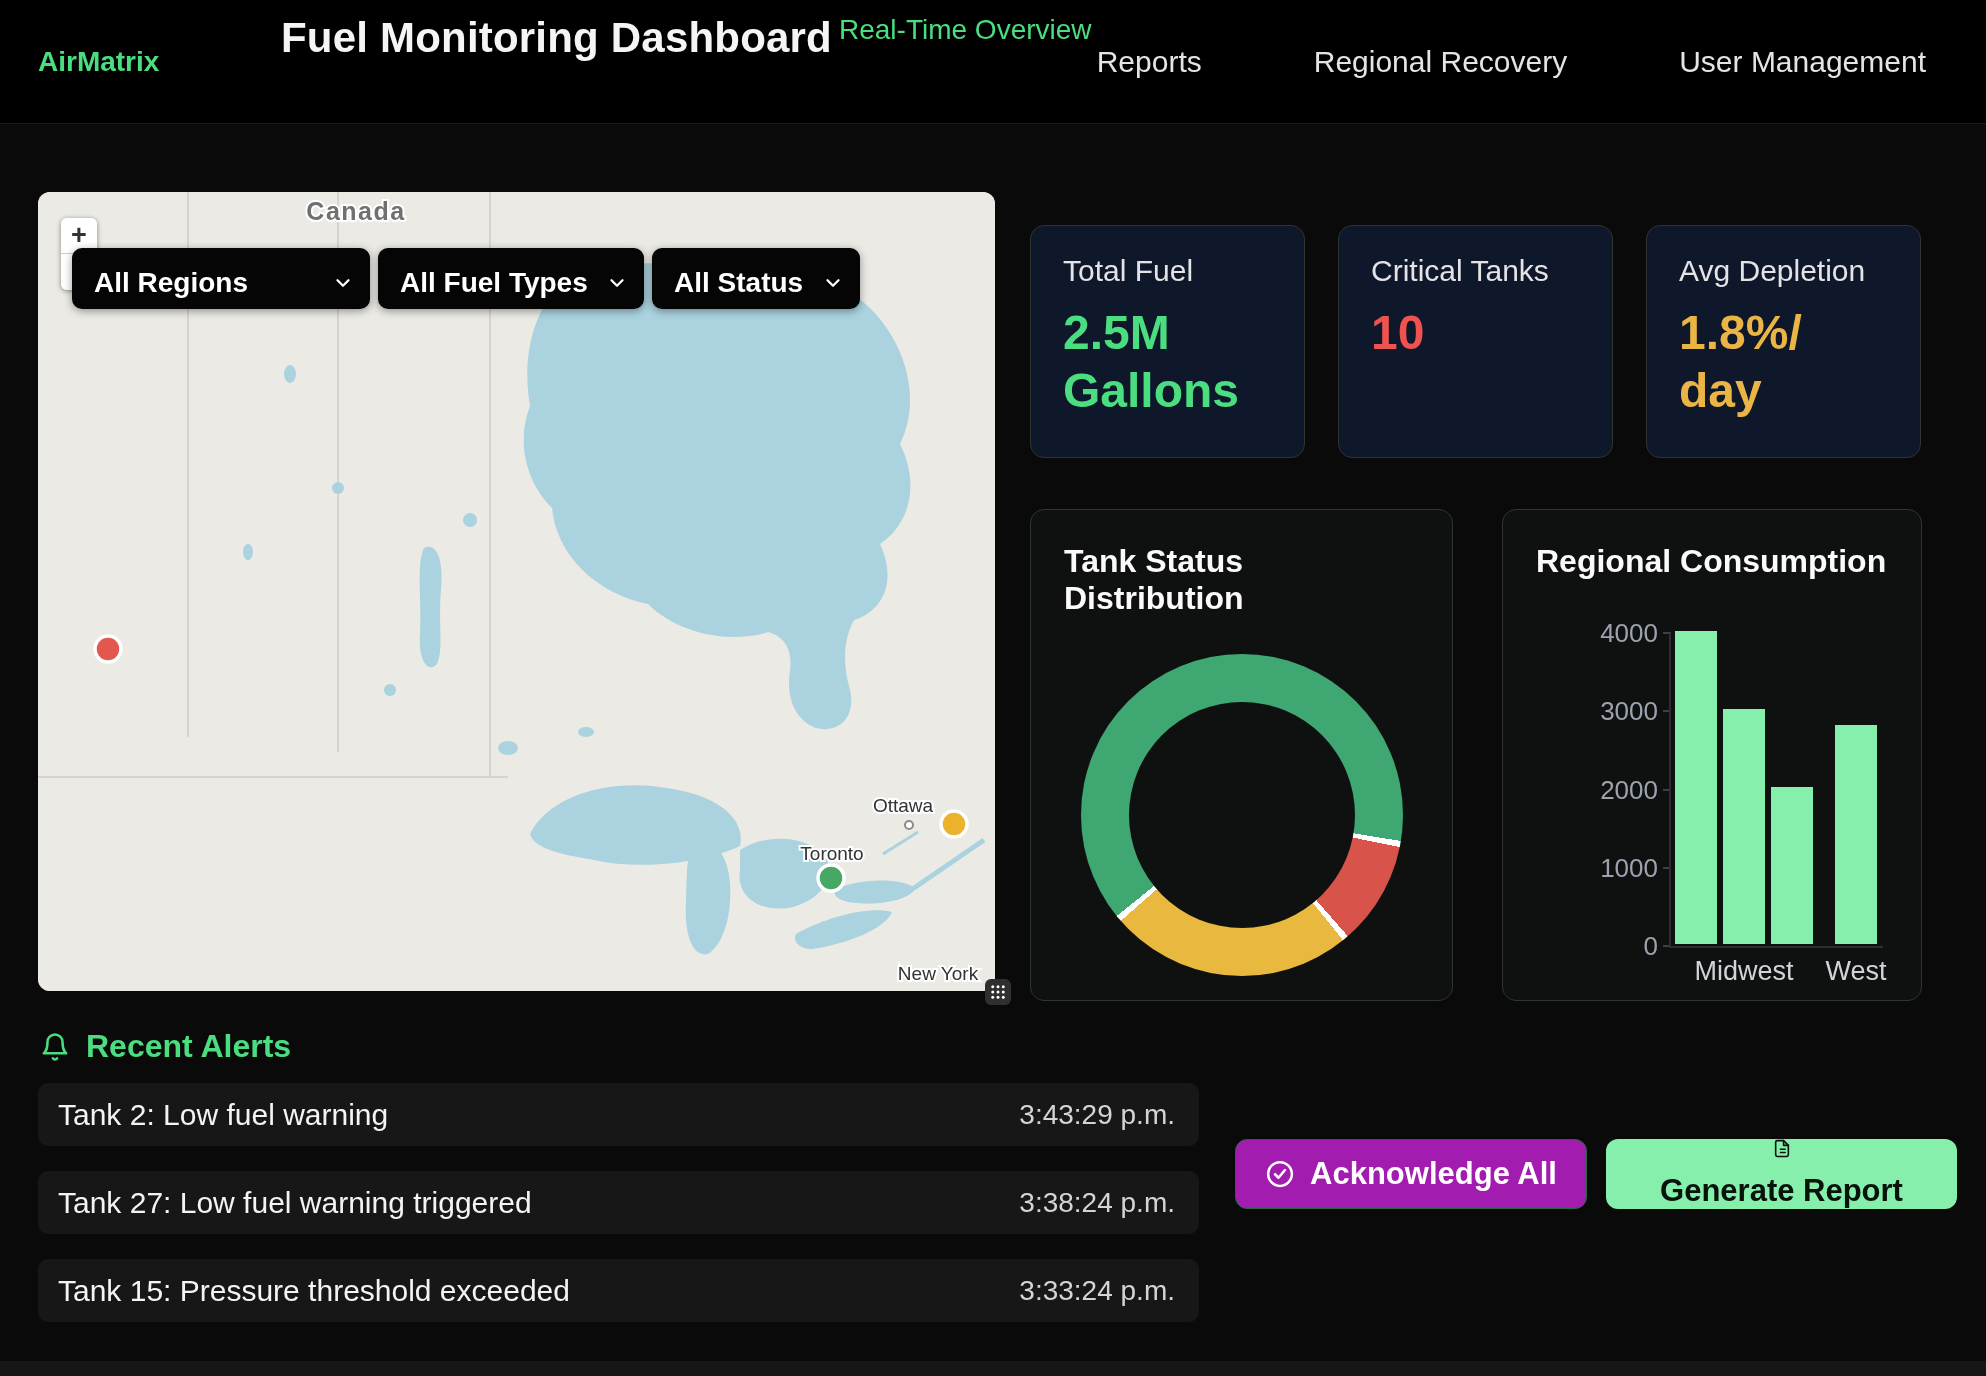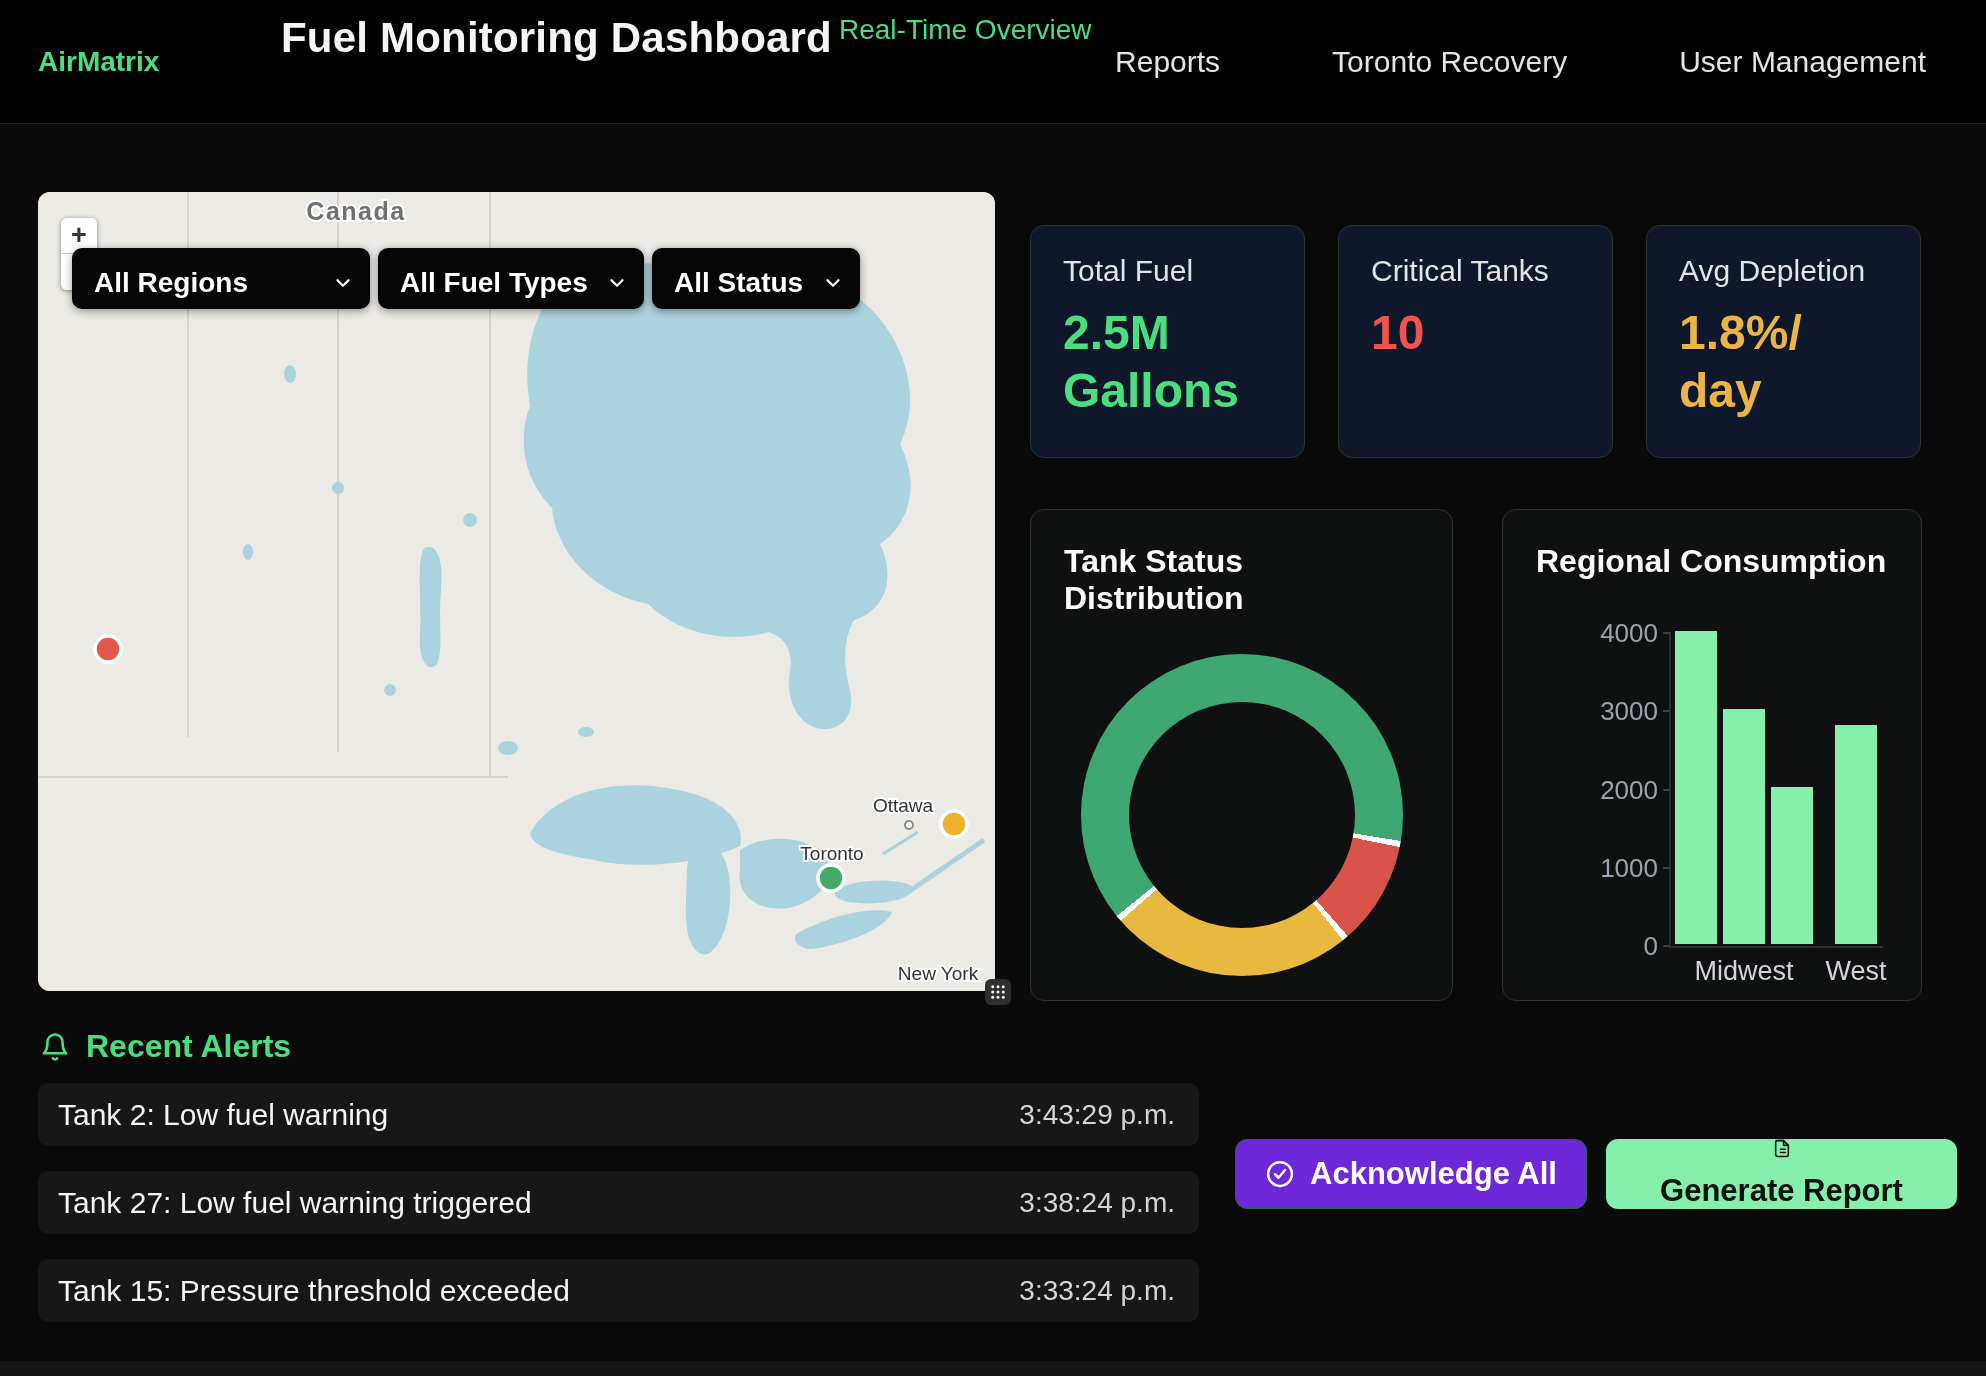--- a/index.html
+++ b/index.html
@@ -75,39 +75,39 @@
   .alert-list { position:absolute; left:38px; top:1083px; width:1161px; display:flex;
     flex-direction:column; gap:25px; }
   .alert-row { height:63px; background:#171717; border-radius:10px; display:flex;
     align-items:center; justify-content:space-between; padding:0 24px 0 20px; cursor:pointer; }
   .alert-msg { font-size:30px; color:#f4f4f5; }
   .alert-time { font-size:28px; color:#d4d4d8; }
   .btn { position:absolute; top:1139px; height:70px; border-radius:12px; display:flex;
     align-items:center; justify-content:center; gap:15px; font-size:31px; font-weight:700;
     cursor:pointer; border:none; }
   .btn svg { width:30px; height:30px; }
-  .btn-ack { left:1235px; width:352px; background:#6d28d9; color:#fff; border:1px solid #1d6b3c; }
+  .btn-ack { left:1235px; width:352px; background:#a21caf; color:#fff; border:1px solid #1d6b3c; }
   .btn-report { left:1606px; width:351px; background:#86efac; color:#07120b;flex-direction:column; }
 
   .footer-bar { position:absolute; left:0; top:1361px; width:1986px; height:15px; background:#161616; }
 </style>
 </head>
 <body>
 
 <div id="app">
 
   <div class="header">
     <div class="logo">AirMatrix</div>
     <div class="title-block">
       <div class="page-title">Fuel Monitoring Dashboard</div>
       <div class="page-subtitle">Real-Time Overview</div>
     </div>
     <div class="nav">
       <div class="nav-item">Reports</div>
-      <div class="nav-item">Toronto Recovery</div>
+      <div class="nav-item">Regional Recovery</div>
       <div class="nav-item">User Management</div>
     </div>
   </div>
 
   <div class="map-panel">
     <svg class="map-svg" viewBox="0 0 957 799" width="957" height="799" xmlns="http://www.w3.org/2000/svg">
       <rect width="957" height="799" fill="#eceae5"></rect>
       <g stroke="#d8d4cd" stroke-width="2" fill="none">
         <path d="M150 0 V 545"></path>
           <path d="M300 0 V 560"></path>

